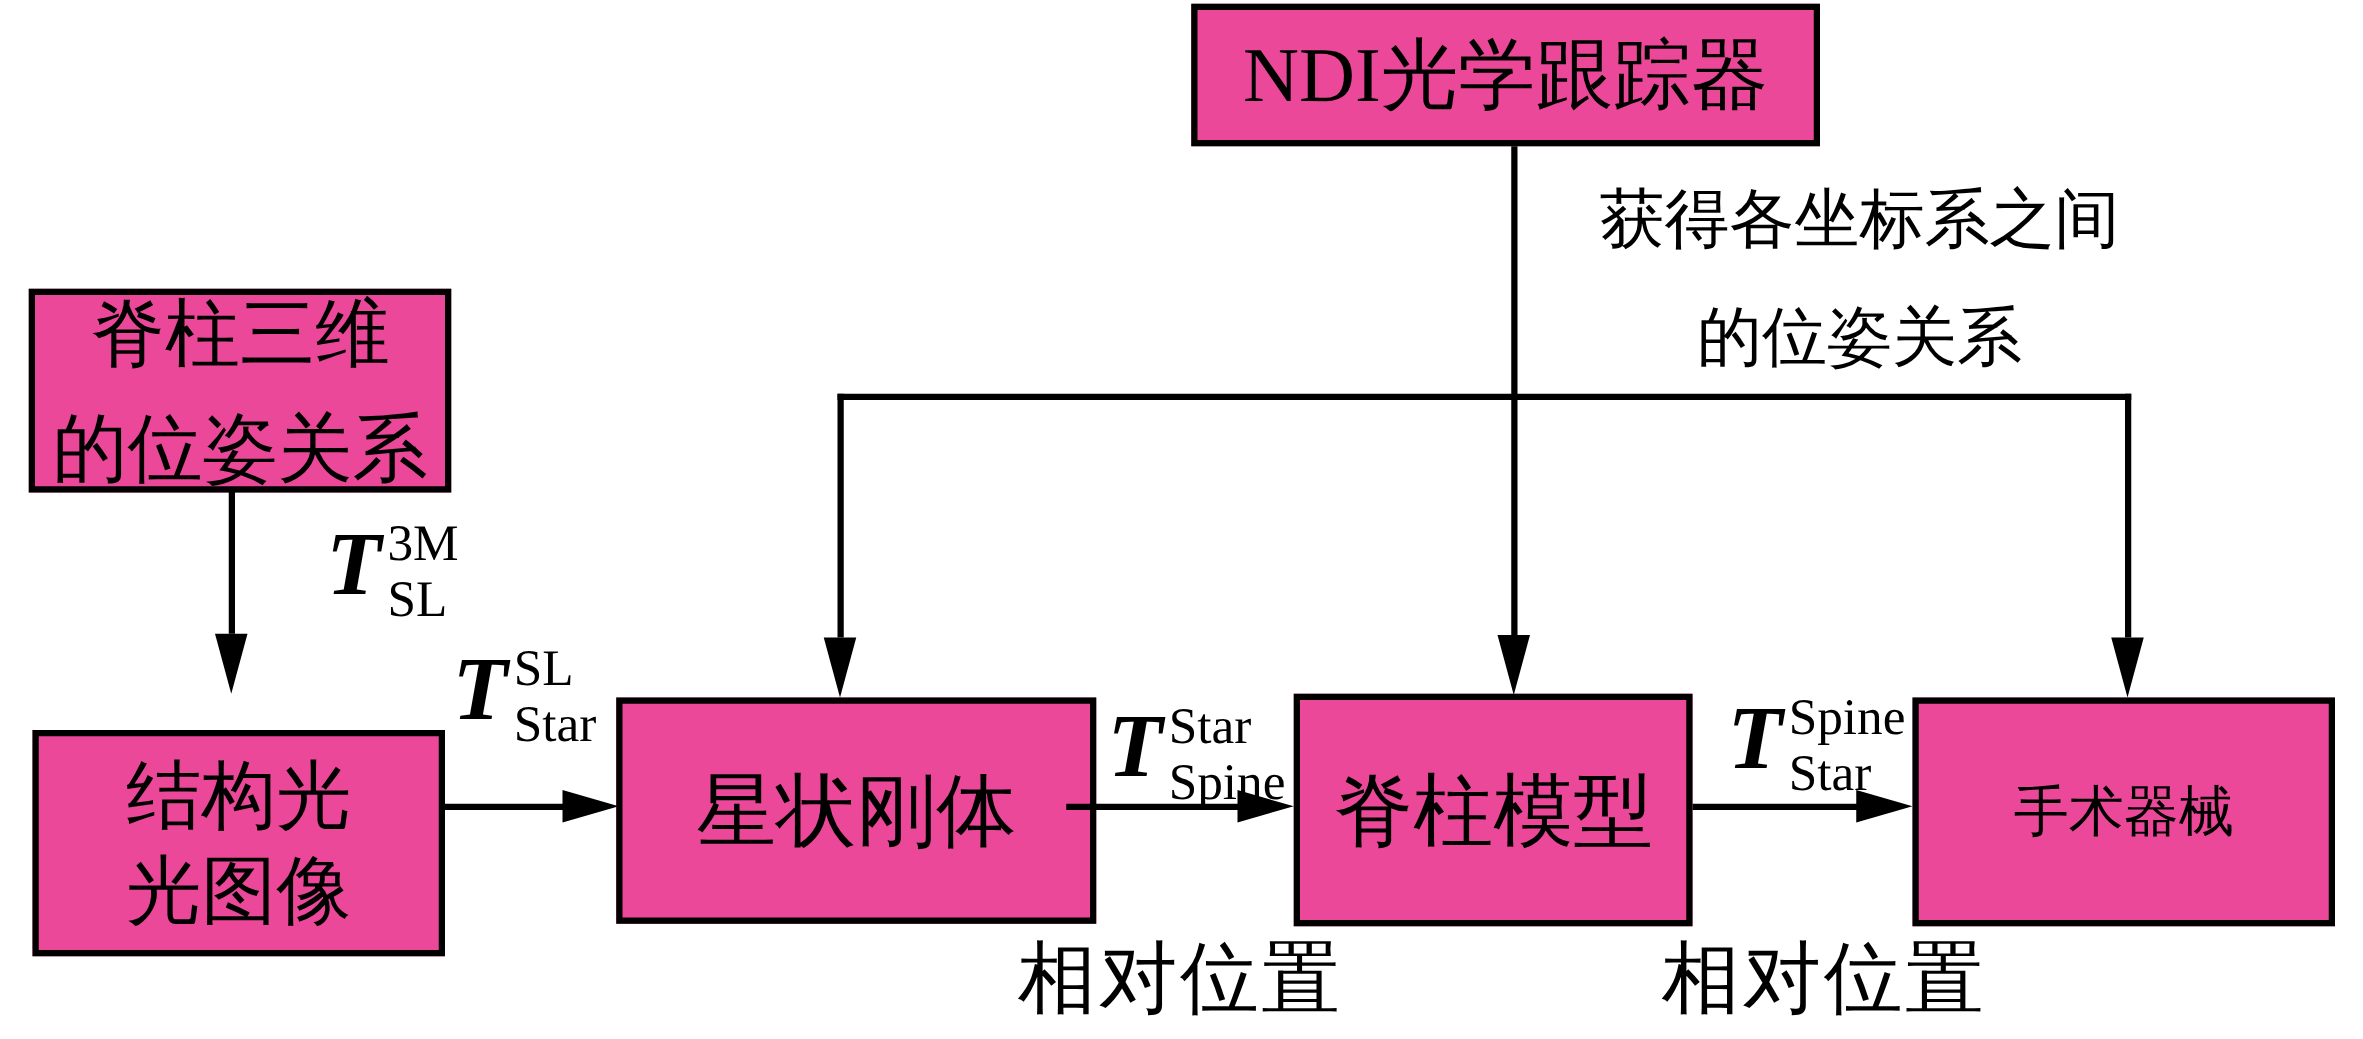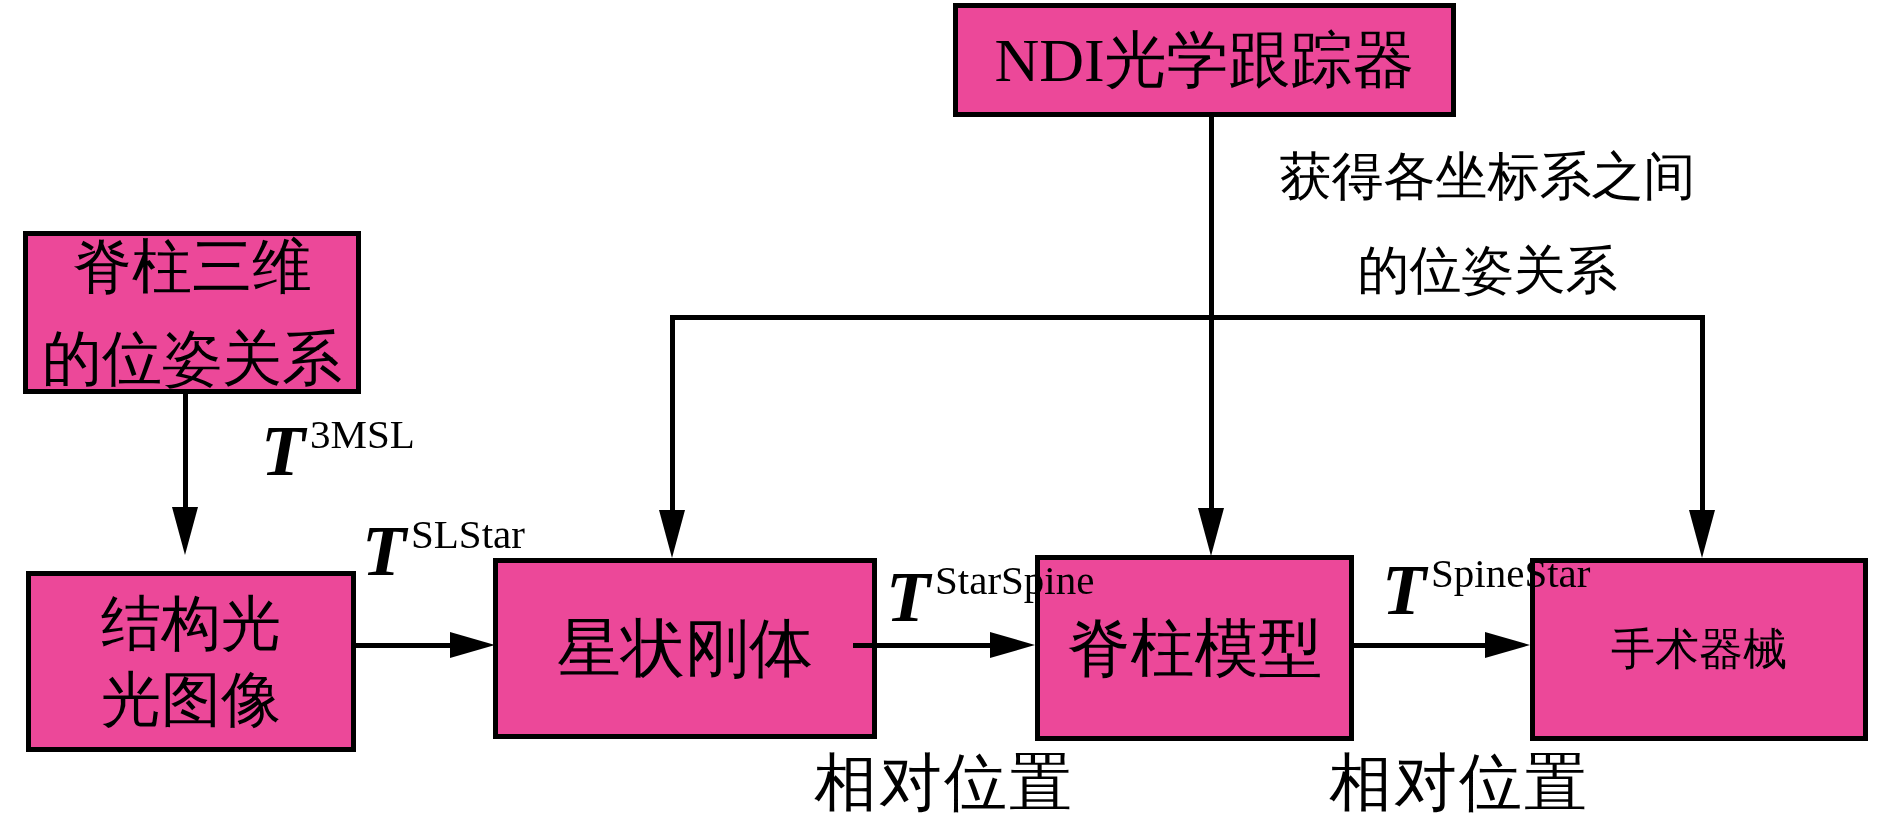--- a/index.html
+++ b/index.html
@@ -48,20 +48,21 @@
     white-space:nowrap;
   }
   .t-base{
     font-style:italic;
     font-weight:bold;
     font-size:72px;
     line-height:78px;
   }
   .t-stack{
     display:flex;
+    flex-direction:column;
     margin-left:5px;
   }
   .t-sup,.t-sub{
     font-size:41px;
     line-height:45px;
   }
 </style>
 </head>
 <body>
 
@@ -69,21 +70,21 @@
 
   <div class="box" style="left:953px;top:3px;width:503px;height:114px;font-size:62px;">
     <div class="bline">NDI光学跟踪器</div>
   </div>
 
   <div class="box" style="left:23px;top:231px;width:338px;height:163px;font-size:60px;line-height:76px;gap:16px;">
     <div class="bline">脊柱三维</div>
     <div class="bline">的位姿关系</div>
   </div>
 
-  <div class="box" style="left:26px;top:571px;width:330px;height:181px;font-size:60px;line-height:76px;">
+  <div class="box" style="left:26px;top:584px;width:330px;height:181px;font-size:60px;line-height:76px;">
     <div class="bline">结构光</div>
     <div class="bline">光图像</div>
   </div>
 
   <div class="box" style="left:493px;top:558px;width:384px;height:181px;font-size:64px;">
     <div class="bline">星状刚体</div>
   </div>
 
   <div class="box" style="left:1035px;top:555px;width:319px;height:186px;font-size:64px;">
     <div class="bline">脊柱模型</div>

